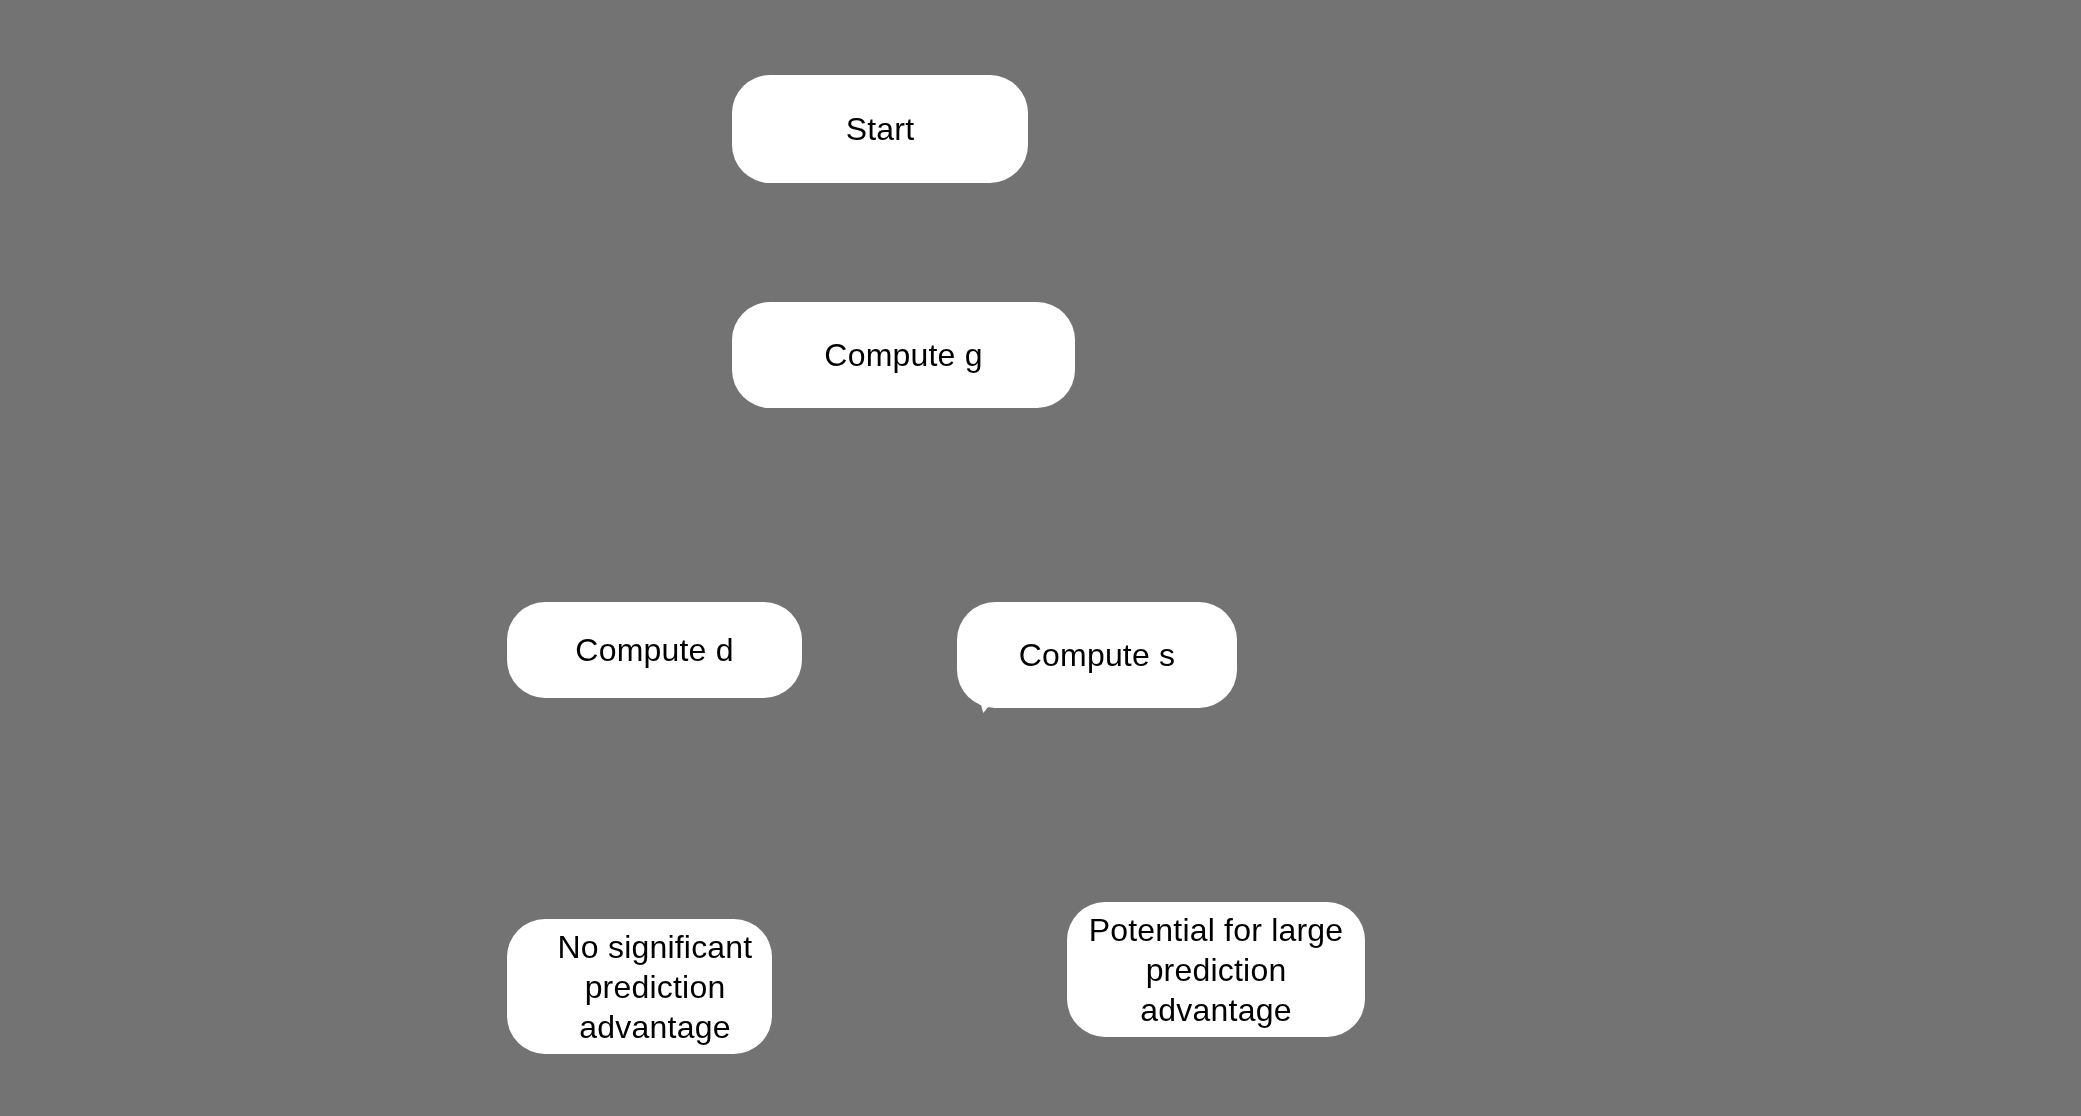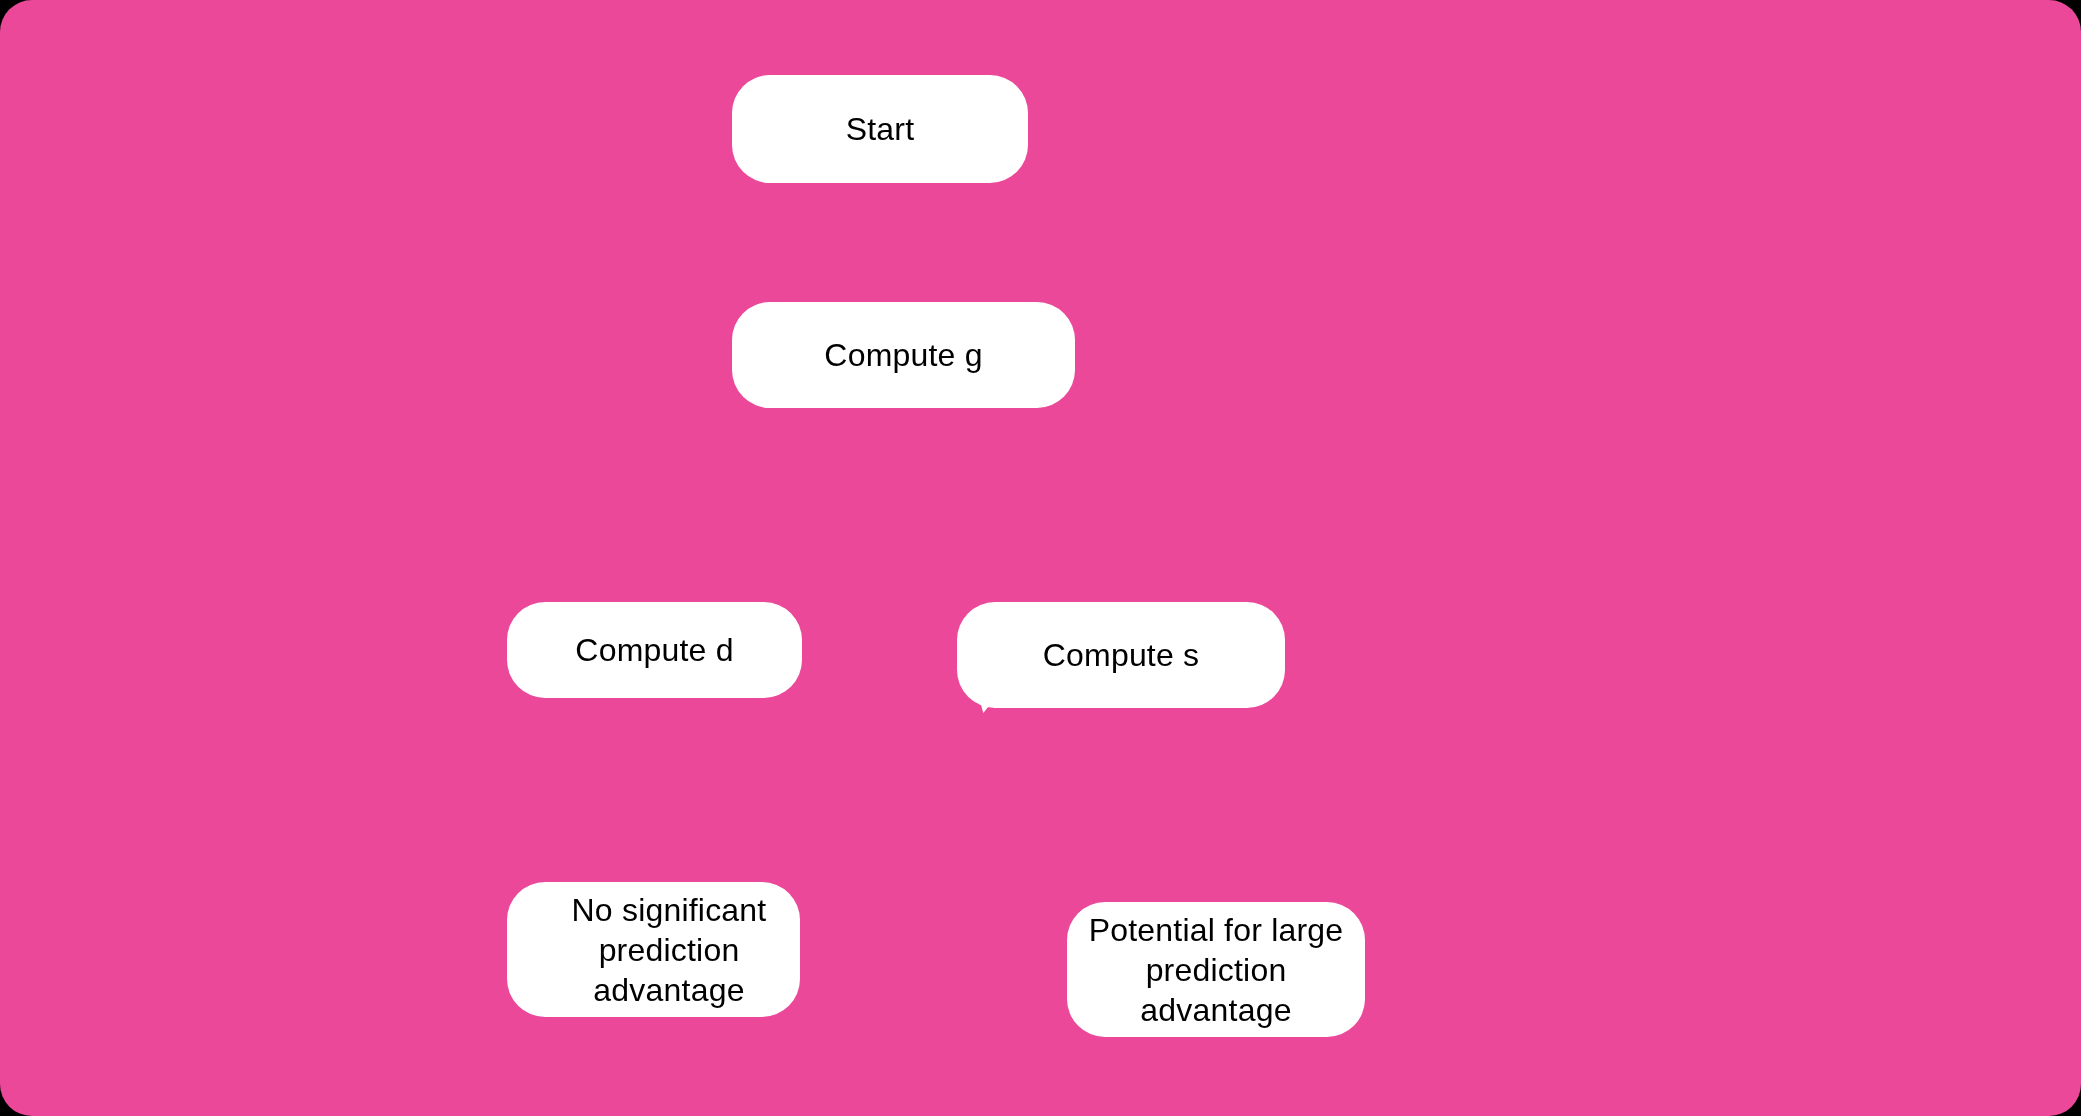--- a/index.html
+++ b/index.html
@@ -4,24 +4,23 @@
 <style>
   html, body {
     margin: 0;
     padding: 0;
     background: #000000;
   }
   .canvas {
     position: relative;
     width: 2081px;
     height: 1116px;
-    background: #ec4899;
+    background: #737373;
     overflow: hidden;
     font-family: "Liberation Sans", sans-serif;
-    border-radius: 32px;
   }
   .node {
     position: absolute;
     background: #ffffff;
     border-radius: 38px;
     display: flex;
     align-items: center;
     justify-content: center;
     box-sizing: border-box;
   }
@@ -30,22 +29,22 @@
     font-size: 32px;
     line-height: 40px;
     text-align: center;
     white-space: pre-line;
     letter-spacing: 0.2px;
   }
   
   #node-start          { left: 732px;  top: 75px;  width: 296px; height: 108px; }
   #node-compute-g      { left: 732px;  top: 302px; width: 343px; height: 106px; }
   #node-compute-d      { left: 507px;  top: 602px; width: 295px; height: 96px; }
-  #node-compute-s      { left: 957px;  top: 602px; width: 328px; height: 106px; }
-  #node-no-advantage   { left: 507px;  top: 882px; width: 293px; height: 135px; padding-left: 31px; }
+  #node-compute-s      { left: 957px;  top: 602px; width: 280px; height: 106px; }
+  #node-no-advantage   { left: 507px;  top: 919px; width: 265px; height: 135px; padding-left: 31px; }
   #node-large-advantage{ left: 1067px; top: 902px; width: 298px; height: 135px; }
 
   
   .artifact-nub {
     position: absolute;
     left: 980px;
     top: 701px;
     width: 13px;
     height: 12px;
     background: #ffffff;

